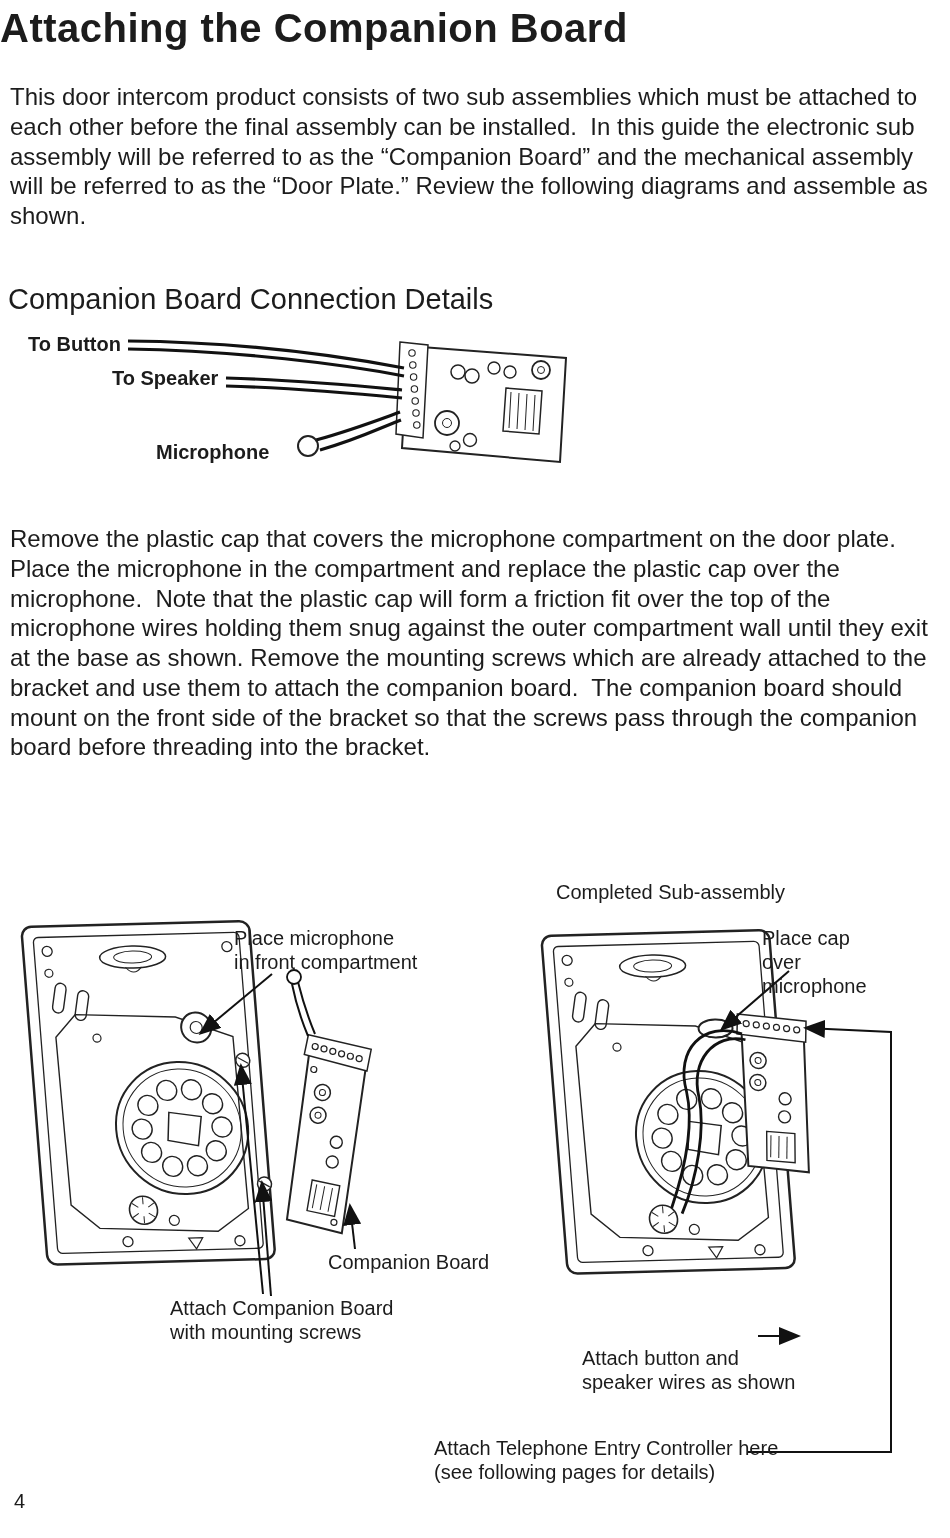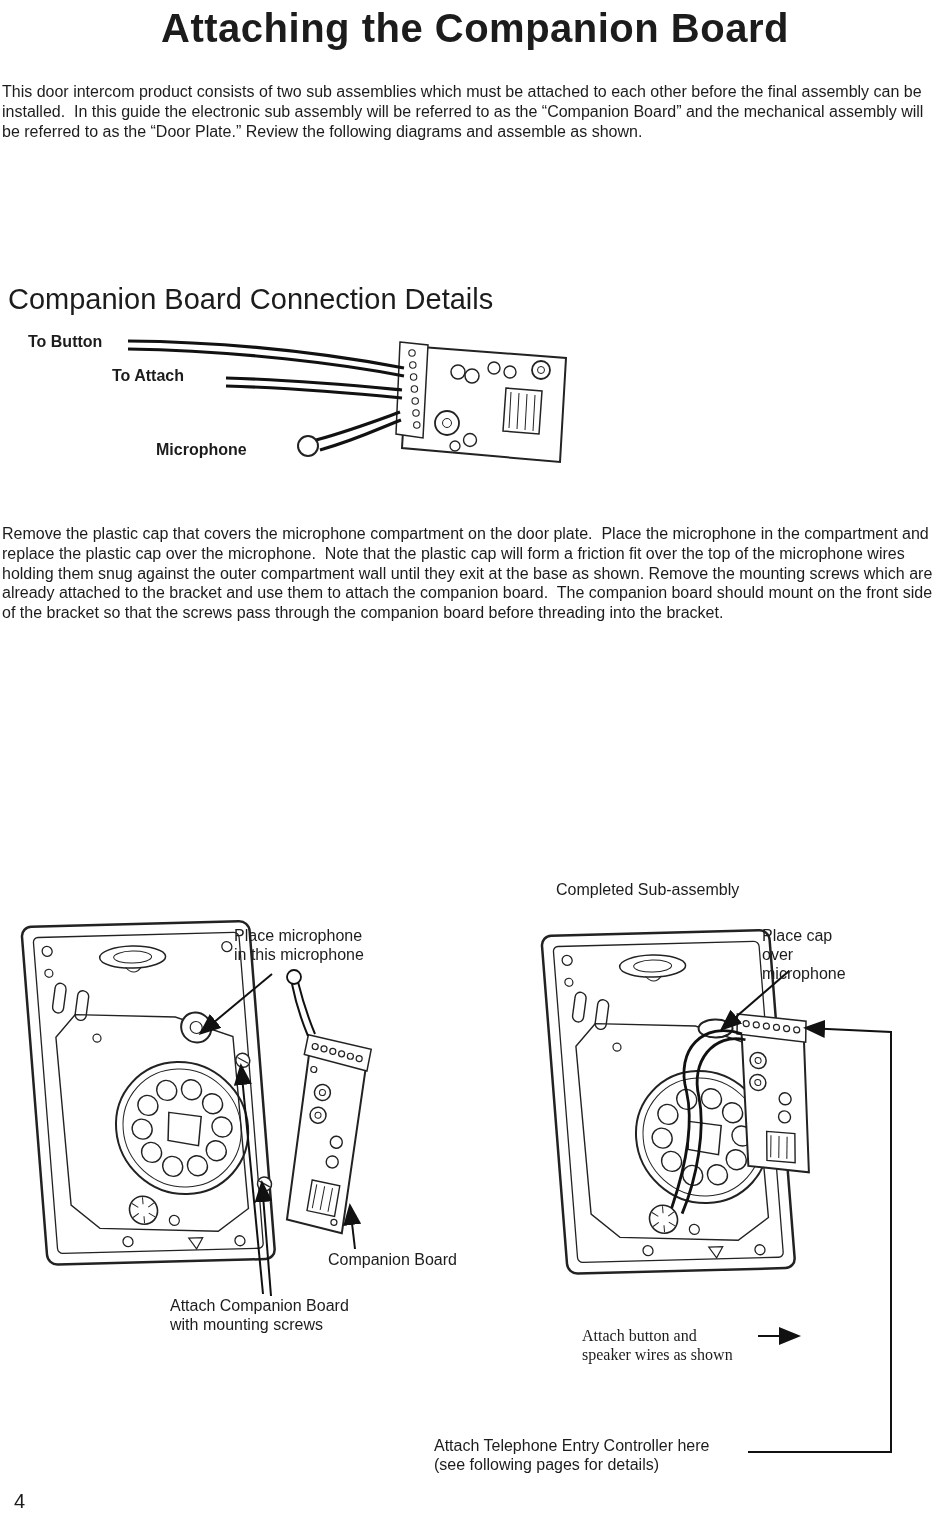--- a/index.html
+++ b/index.html
@@ -3,36 +3,36 @@
 <meta charset="utf-8">
 <style>
   * { margin:0; padding:0; box-sizing:border-box; }
   html,body { background:#ffffff; }
   .page {
     position:relative; width:950px; height:1538px; background:#fff;
     font-family:"Liberation Sans", sans-serif; color:#1c1c1c; overflow:hidden;
   }
   .title {
     position:absolute; top:6px; left:0; width:100%;
-    text-align:center; font-size:40px; font-weight:bold; letter-spacing:.5px;
+    text-align:left; font-size:40px; font-weight:bold; letter-spacing:.5px;
   }
   .body-text {
-    position:absolute; left:2px; right:12px;
-    font-size:16px; line-height:1.24; white-space:pre-wrap;
+    position:absolute; left:10px; right:12px;
+    font-size:24px; line-height:1.24; white-space:pre-wrap;
   }
   #intro { top:82px; }
   #instructions { top:524px; }
   .section-heading {
     position:absolute; top:283px; left:8px;
     font-size:29px; font-weight:normal;
   }
   .diagram { position:absolute; }
   #connection-diagram { top:328px; left:0; width:640px; height:175px; }
   #assembly-diagrams { top:878px; left:0; width:864px; height:655px; }
-  .lbl { position:absolute; font-size:16px; line-height:1.2; white-space:pre-line; }
+  .lbl { position:absolute; font-size:20px; line-height:1.2; white-space:pre-line; }
   .lbl.b { font-weight:bold; }
   .plate-wrap { position:absolute; }
   .plate-wrap svg, #connection-diagram svg { display:block; overflow:visible; }
   #overlay { position:absolute; left:0; top:0; pointer-events:none; }
   .page-number { position:absolute; left:14px; top:1490px; font-size:20px; }
 </style>
 </head>
 <body>
 
 <div class="page">
@@ -81,21 +81,21 @@
         <path d="M226,50 C 300,52 360,58 402,62"></path>
         <path d="M226,58 C 300,60 362,66 402,70"></path>
         <path d="M316,112 C 352,102 378,92 400,84"></path>
         <path d="M320,122 C 356,112 380,100 401,92"></path>
       </g>
 
       <circle cx="308" cy="118" r="10" fill="#fff" stroke="#222" stroke-width="2"></circle>
       <path d="M301,111 a10,10 0 0 1 14,0" fill="none" stroke="#222" stroke-width="1"></path>
     </svg>
     <div class="lbl b" style="left:28px; top:4px;">To Button</div>
-    <div class="lbl b" style="left:112px; top:38px;">To Attach</div>
+    <div class="lbl b" style="left:112px; top:38px;">To Speaker</div>
     <div class="lbl b" style="left:156px; top:112px;">Microphone</div>
   </div>
 
   <p id="instructions" class="body-text">Remove the plastic cap that covers the microphone compartment on the door plate.  Place the microphone in the compartment and replace the plastic cap over the microphone.  Note that the plastic cap will form a friction fit over the top of the microphone wires holding them snug against the outer compartment wall until they exit at the base as shown. Remove the mounting screws which are already attached to the bracket and use them to attach the companion board.  The companion board should mount on the front side of the bracket so that the screws pass through the companion board before threading into the bracket.</p>
 
   <div id="assembly-diagrams" class="diagram">
 
     <div class="plate-wrap" style="left:18px; top:46px; transform:skewX(3deg) rotate(-1.5deg); transform-origin:0 0;">
       <svg width="240" height="350" viewBox="0 0 240 350">
         <rect x="3" y="3" width="228" height="338" rx="10" fill="#fff" stroke="#222" stroke-width="2.5"></rect>
@@ -266,26 +266,26 @@
         <line x1="758" y1="458" x2="798" y2="458" marker-end="url(#ah)"></line>
         <path d="M748,574 L891,574 L891,154 L806,150" marker-end="url(#ah)"></path>
         <path d="M292,106 C 296,126 303,146 308,158"></path>
         <path d="M298,104 C 303,124 310,144 315,156"></path>
       </g>
       <circle cx="294" cy="99" r="7" fill="#fff" stroke="#111" stroke-width="1.8"></circle>
     </svg>
 
     <div class="lbl" style="left:556px; top:2px;">Completed Sub-assembly</div>
     <div class="lbl" style="left:234px; top:48px;">Place microphone
-in this microphone</div>
+in front compartment</div>
     <div class="lbl" style="left:328px; top:372px;">Companion Board</div>
     <div class="lbl" style="left:762px; top:48px;">Place cap over
 microphone</div>
     <div class="lbl" style="left:170px; top:418px;">Attach Companion Board
 with mounting screws</div>
-    <div class="lbl" style="left:582px; top:448px;font-family:Liberation Serif, serif;">Attach button and
+    <div class="lbl" style="left:582px; top:468px;">Attach button and
 speaker wires as shown</div>
     <div class="lbl" style="left:434px; top:558px;">Attach Telephone Entry Controller here
 (see following pages for details)</div>
   </div>
 
   <div class="page-number">4</div>
 </div>
 
 </body></html>

